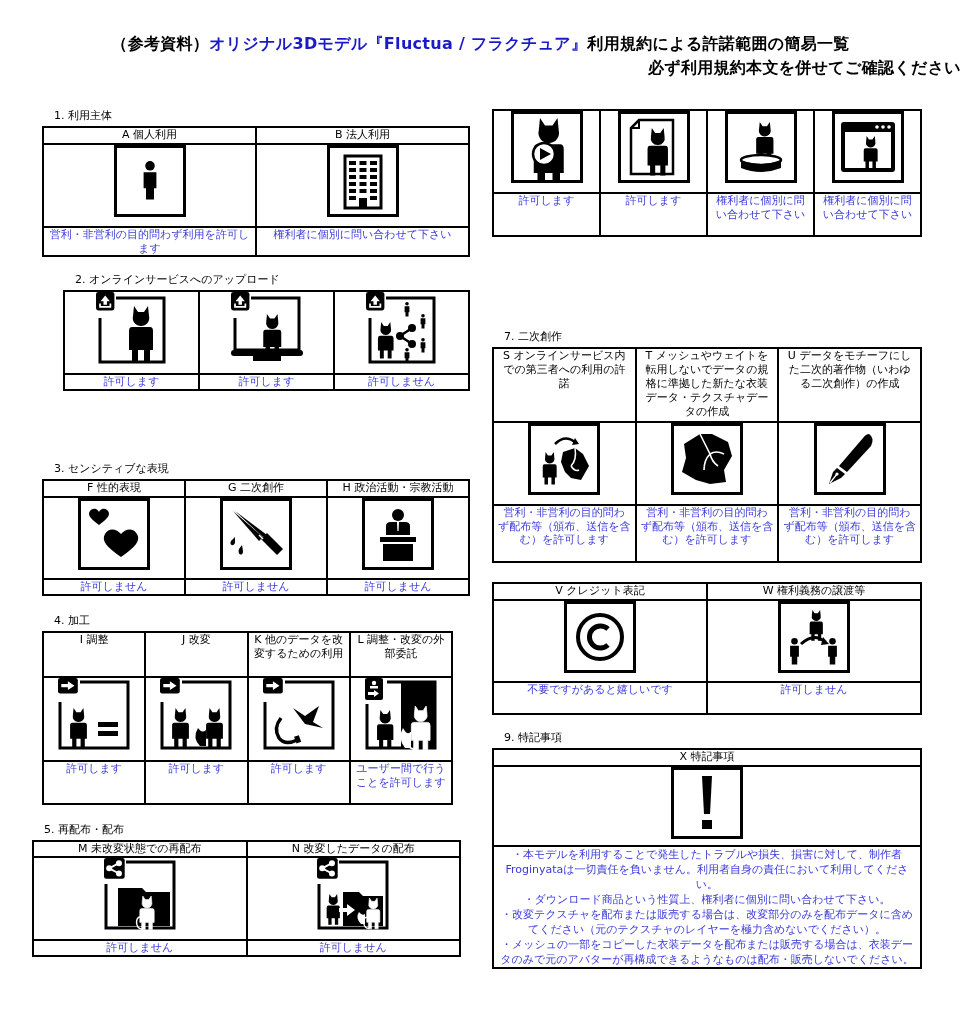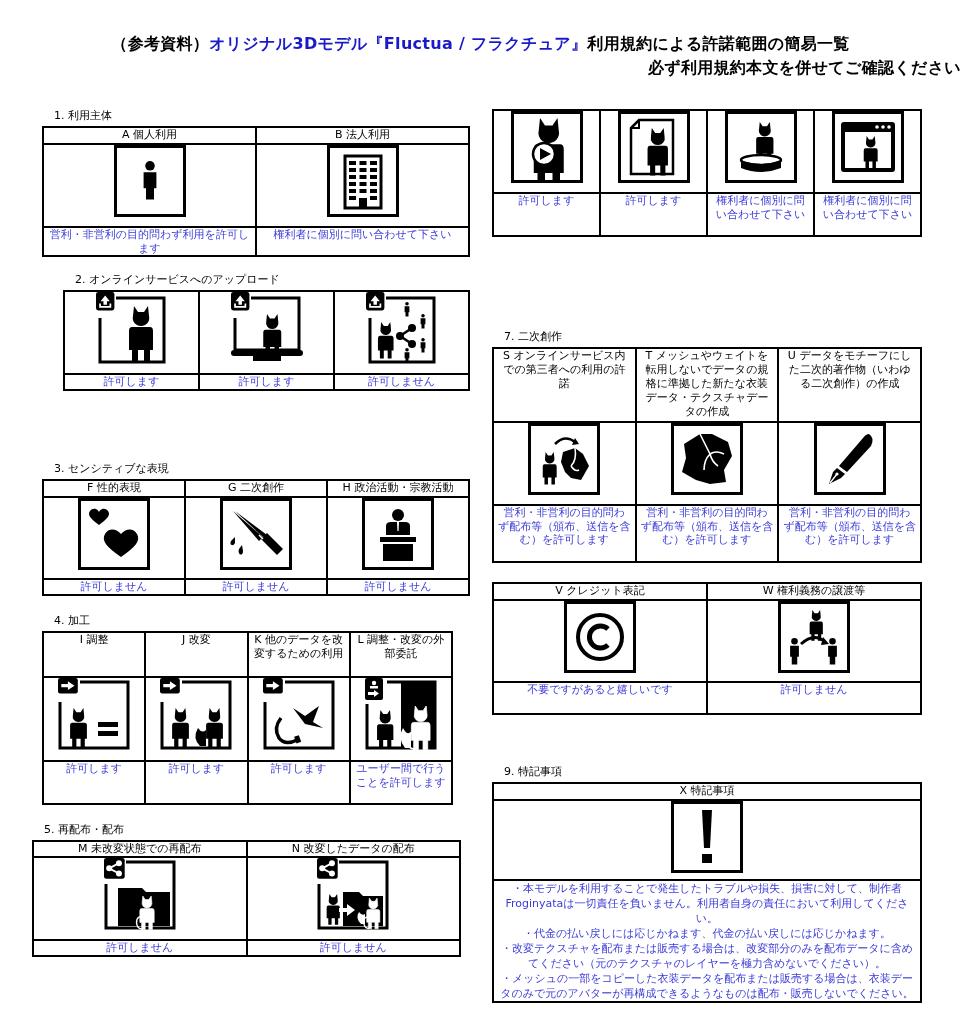--- a/index.html
+++ b/index.html
@@ -457,37 +457,37 @@
         </svg></span></td>
     </tr>
     <tr style="height:32px">
       <td class="status">不要ですがあると嬉しいです</td>
       <td class="status">許可しません</td>
     </tr>
   </tbody>
     </table>
 </div>
 
-<div class="section" style="left:492px; top:731px; width:430px;margin-top:34px;">
+<div class="section" style="left:492px; top:731px; width:430px;">
   <div class="sec-label">9. 特記事項</div>
   <table class="grid">
     <tbody>
         <tr style="height:17px">
       <td class="head">X 特記事項</td>
     </tr>
     <tr style="height:80px">
       <td class="icon"><span class="icobox" style="width:72px;height:72px">
         <svg viewBox="0 0 66 66">
           <path d="M28 6 H38 L36 44 H30 Z"></path>
           <rect x="28" y="50" width="10" height="9"></rect>
         </svg></span></td>
     </tr>
     <tr>
       <td class="notes">
         <div>・本モデルを利用することで発生したトラブルや損失、損害に対して、制作者Froginyataは一切責任を負いません。利用者自身の責任において利用してください。</div>
-        <div>・代金の払い戻しには応じかねます、代金の払い戻しには応じかねます。</div>
+        <div>・ダウンロード商品という性質上、権利者に個別に問い合わせて下さい。</div>
         <div>・改変テクスチャを配布または販売する場合は、改変部分のみを配布データに含めてください（元のテクスチャのレイヤーを極力含めないでください）。</div>
         <div>・メッシュの一部をコピーした衣装データを配布または販売する場合は、衣装データのみで元のアバターが再構成できるようなものは配布・販売しないでください。</div>
       </td>
     </tr>
   </tbody>
     </table>
 </div>
 
 </body></html>

